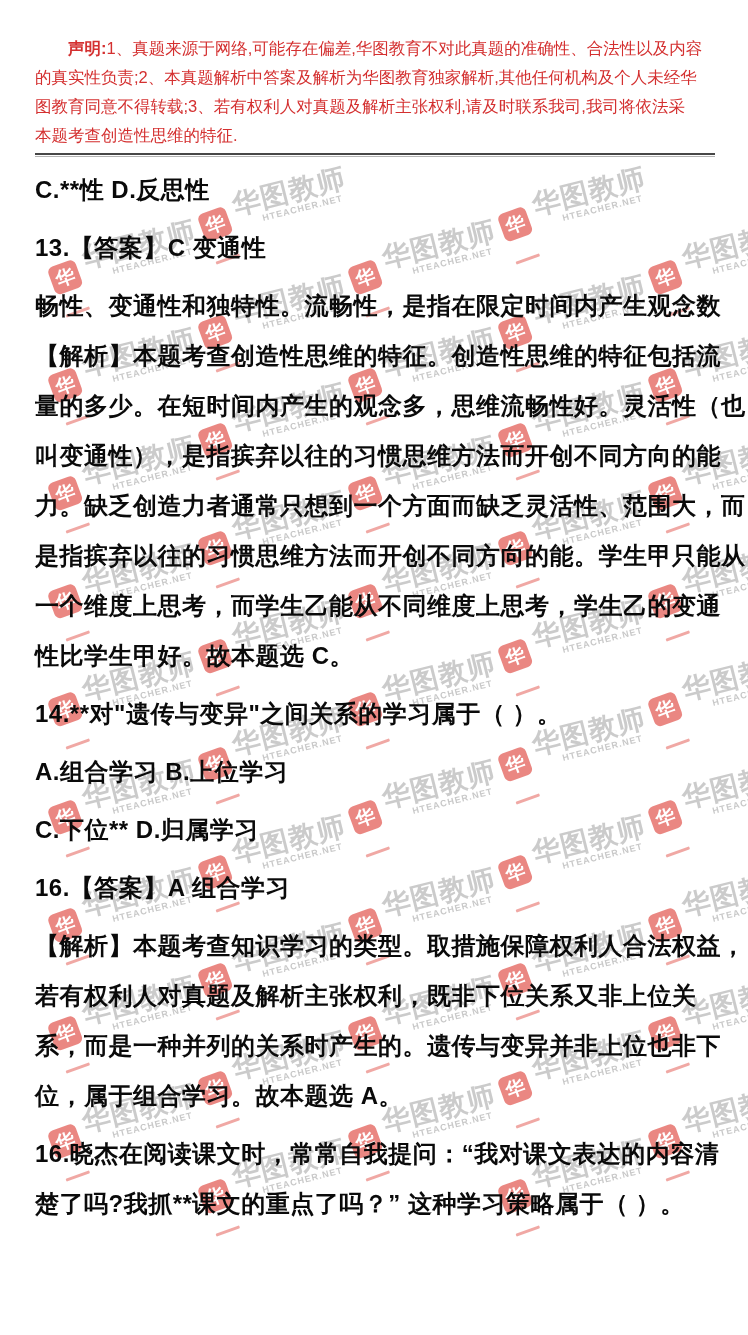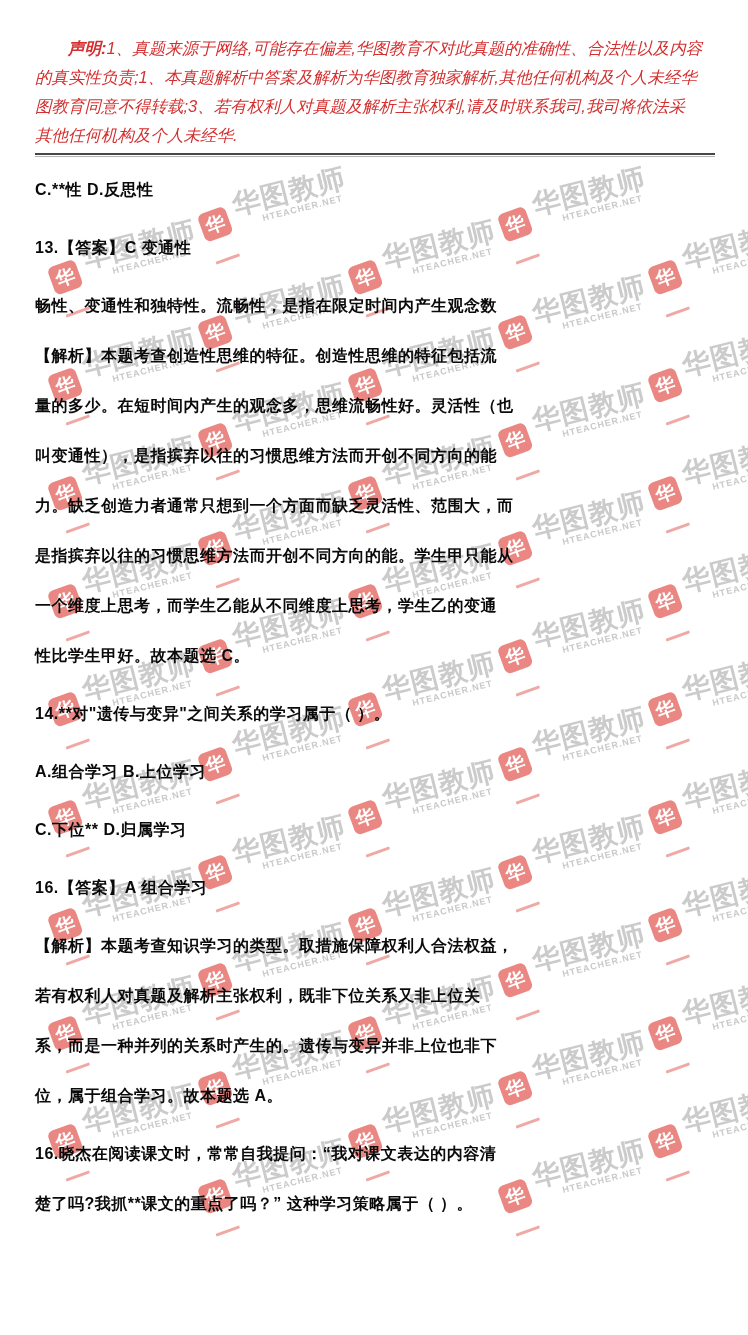--- a/index.html
+++ b/index.html
@@ -72,33 +72,33 @@
     z-index: 2;
     padding: 34px 33px 0 35px;
   }
   .disclaimer {
     margin: 0;
     color: #d43030;
     font-size: 16.5px;
     line-height: 29px;
     font-weight: 500;
   }
-  .disc-line { white-space: nowrap; font-style: italic; }
+  .disc-line { white-space: nowrap; }
   .disc-line.first { text-indent: 2em; }
   .disc-label { font-weight: bold; }
   .rule {
     margin-top: 3px;
     height: 1px;
     border-top: 2px solid #474747;
     border-bottom: 1px solid #b4b4b4;
   }
   .line {
     height: 50px;
     line-height: 50px;
-    font-size: 16px;
+    font-size: 24px;
     font-weight: bold;
     color: #0a0a0a;
     letter-spacing: 0.5px;
     white-space: nowrap;
   }
   .block { margin-top: 8px; }
   .para .line { margin-top: 0; }
 </style>
 </head>
 <body>
@@ -527,23 +527,23 @@
       </div>
       <div class="wm-brand">华图教师</div>
       <div class="wm-site">HTEACHER.NET</div>
     </div>
   </div>
 
   <div class="content">
 
     <div class="disclaimer">
       <div class="disc-line first"><span class="disc-label">声明:</span><span>1、真题来源于网络,可能存在偏差,华图教育不对此真题的准确性、合法性以及内容</span></div>
-      <div class="disc-line">的真实性负责;1、本真题解析中答案及解析为华图教育独家解析,其他任何机构及个人未经华</div>
+      <div class="disc-line">的真实性负责;2、本真题解析中答案及解析为华图教育独家解析,其他任何机构及个人未经华</div>
       <div class="disc-line">图教育同意不得转载;3、若有权利人对真题及解析主张权利,请及时联系我司,我司将依法采</div>
-      <div class="disc-line">其他任何机构及个人未经华.</div>
+      <div class="disc-line">本题考查创造性思维的特征.</div>
     </div>
 
     <div class="rule"></div>
 
     <div class="line block">C.**性  D.反思性</div>
 
     <div class="line block">13.【答案】C  变通性</div>
 
     <div class="para block">
       <div class="line">畅性、变通性和独特性。流畅性，是指在限定时间内产生观念数</div>

